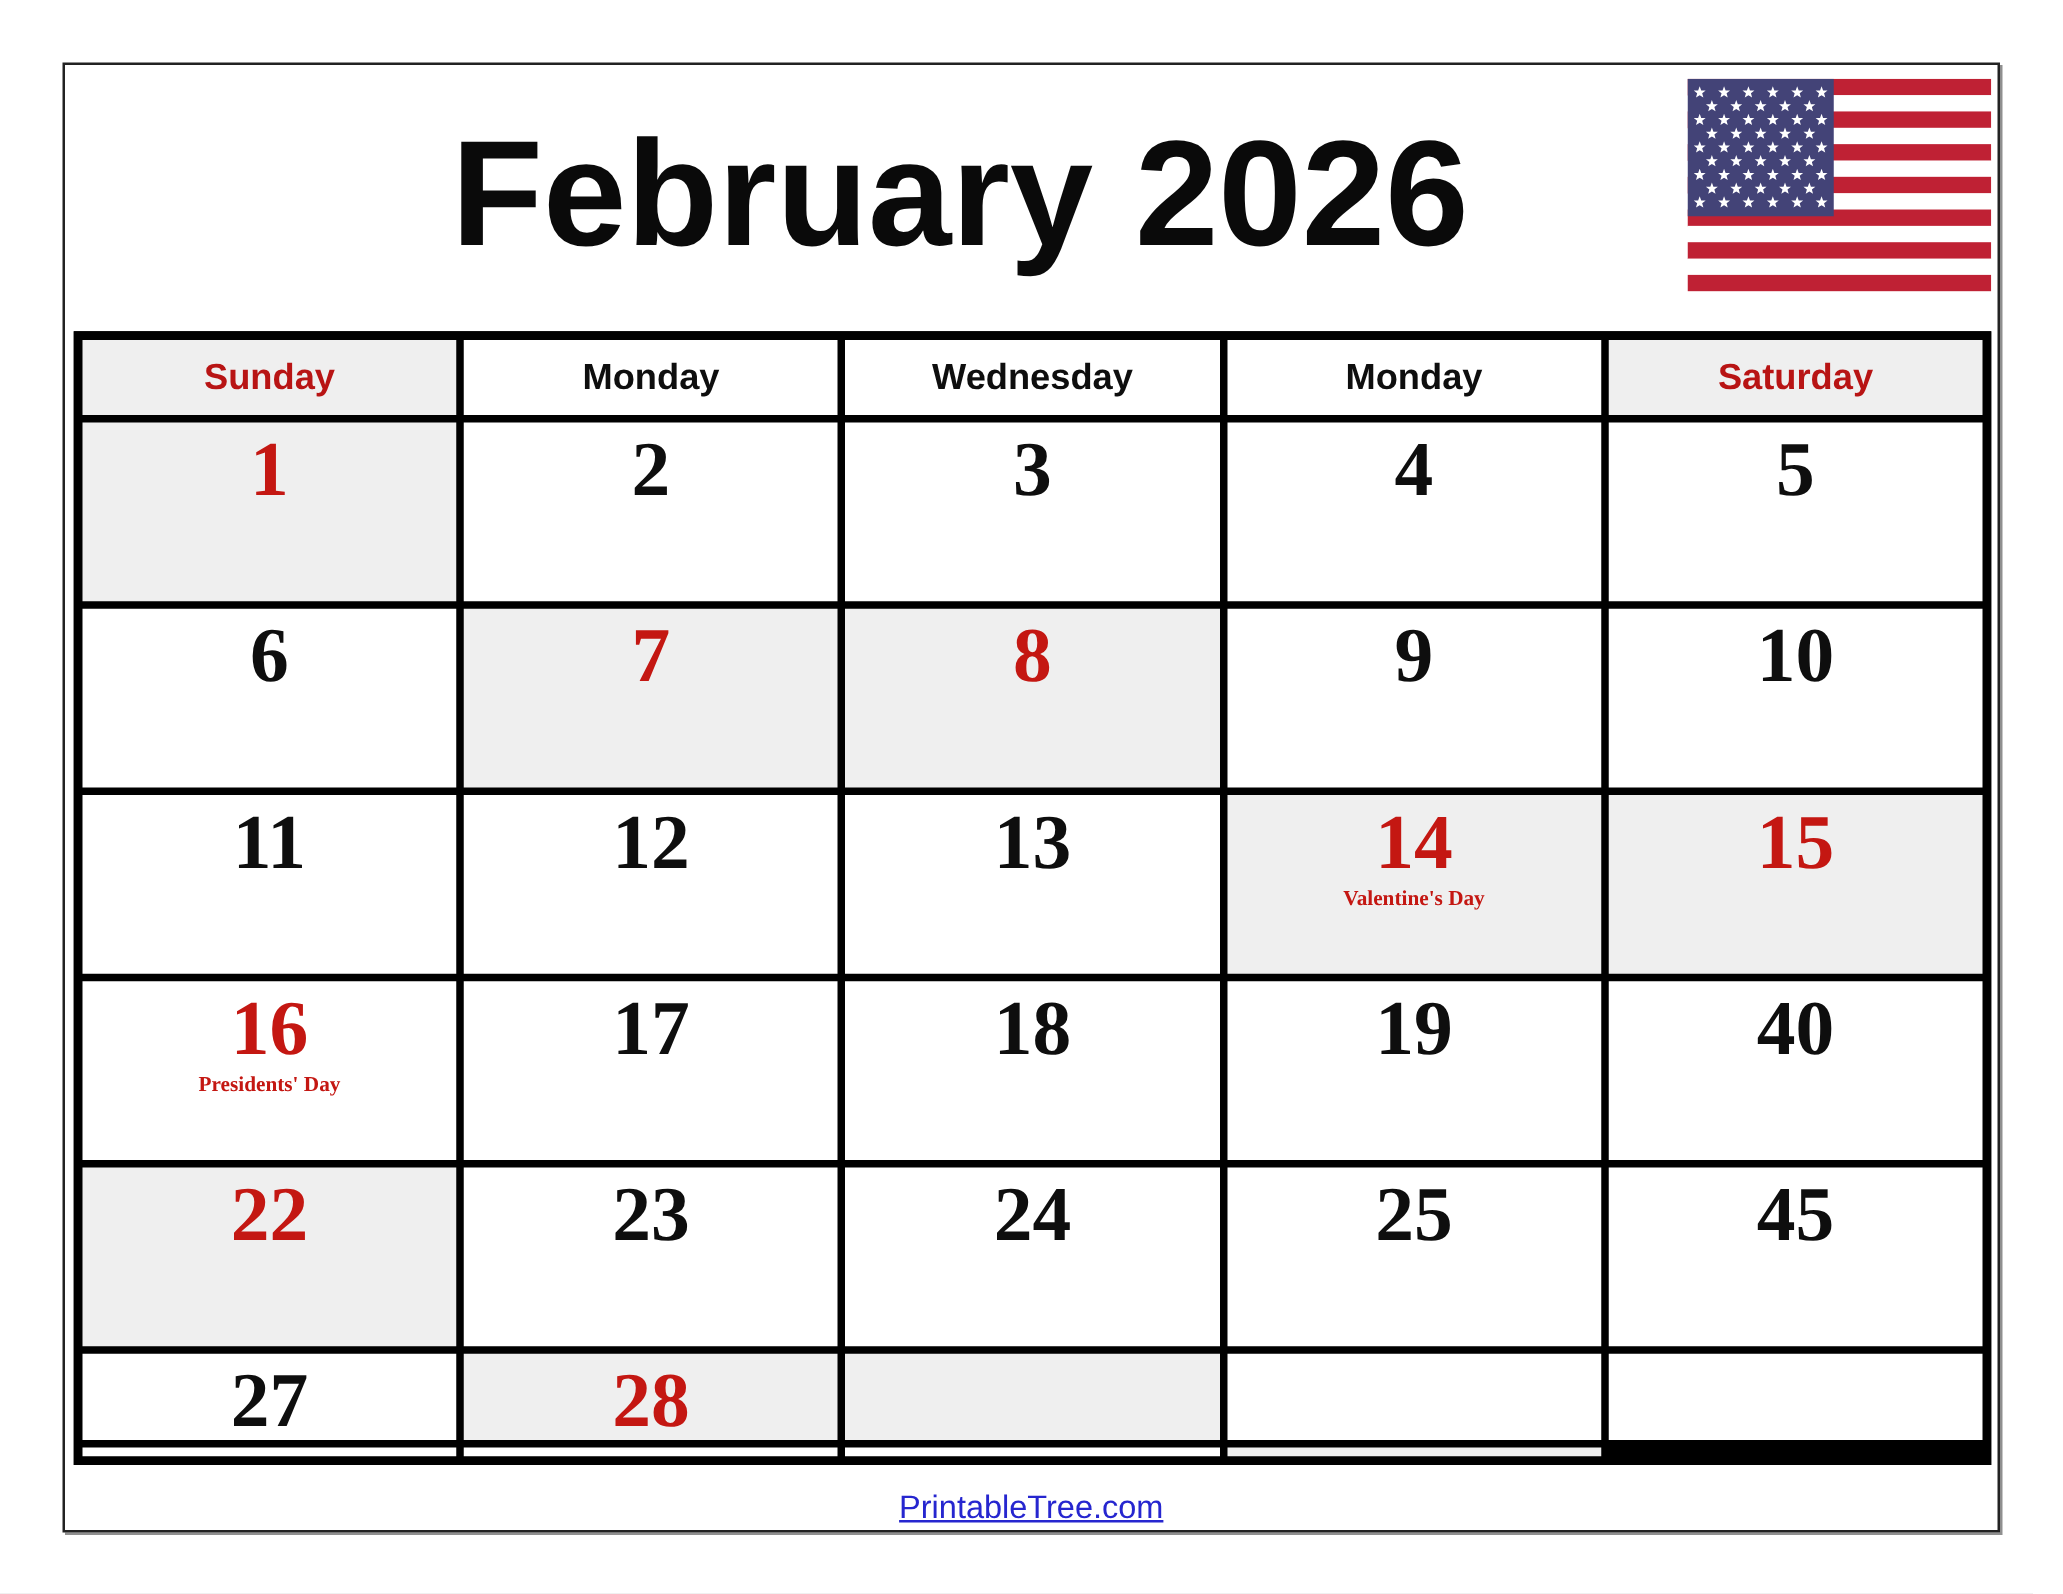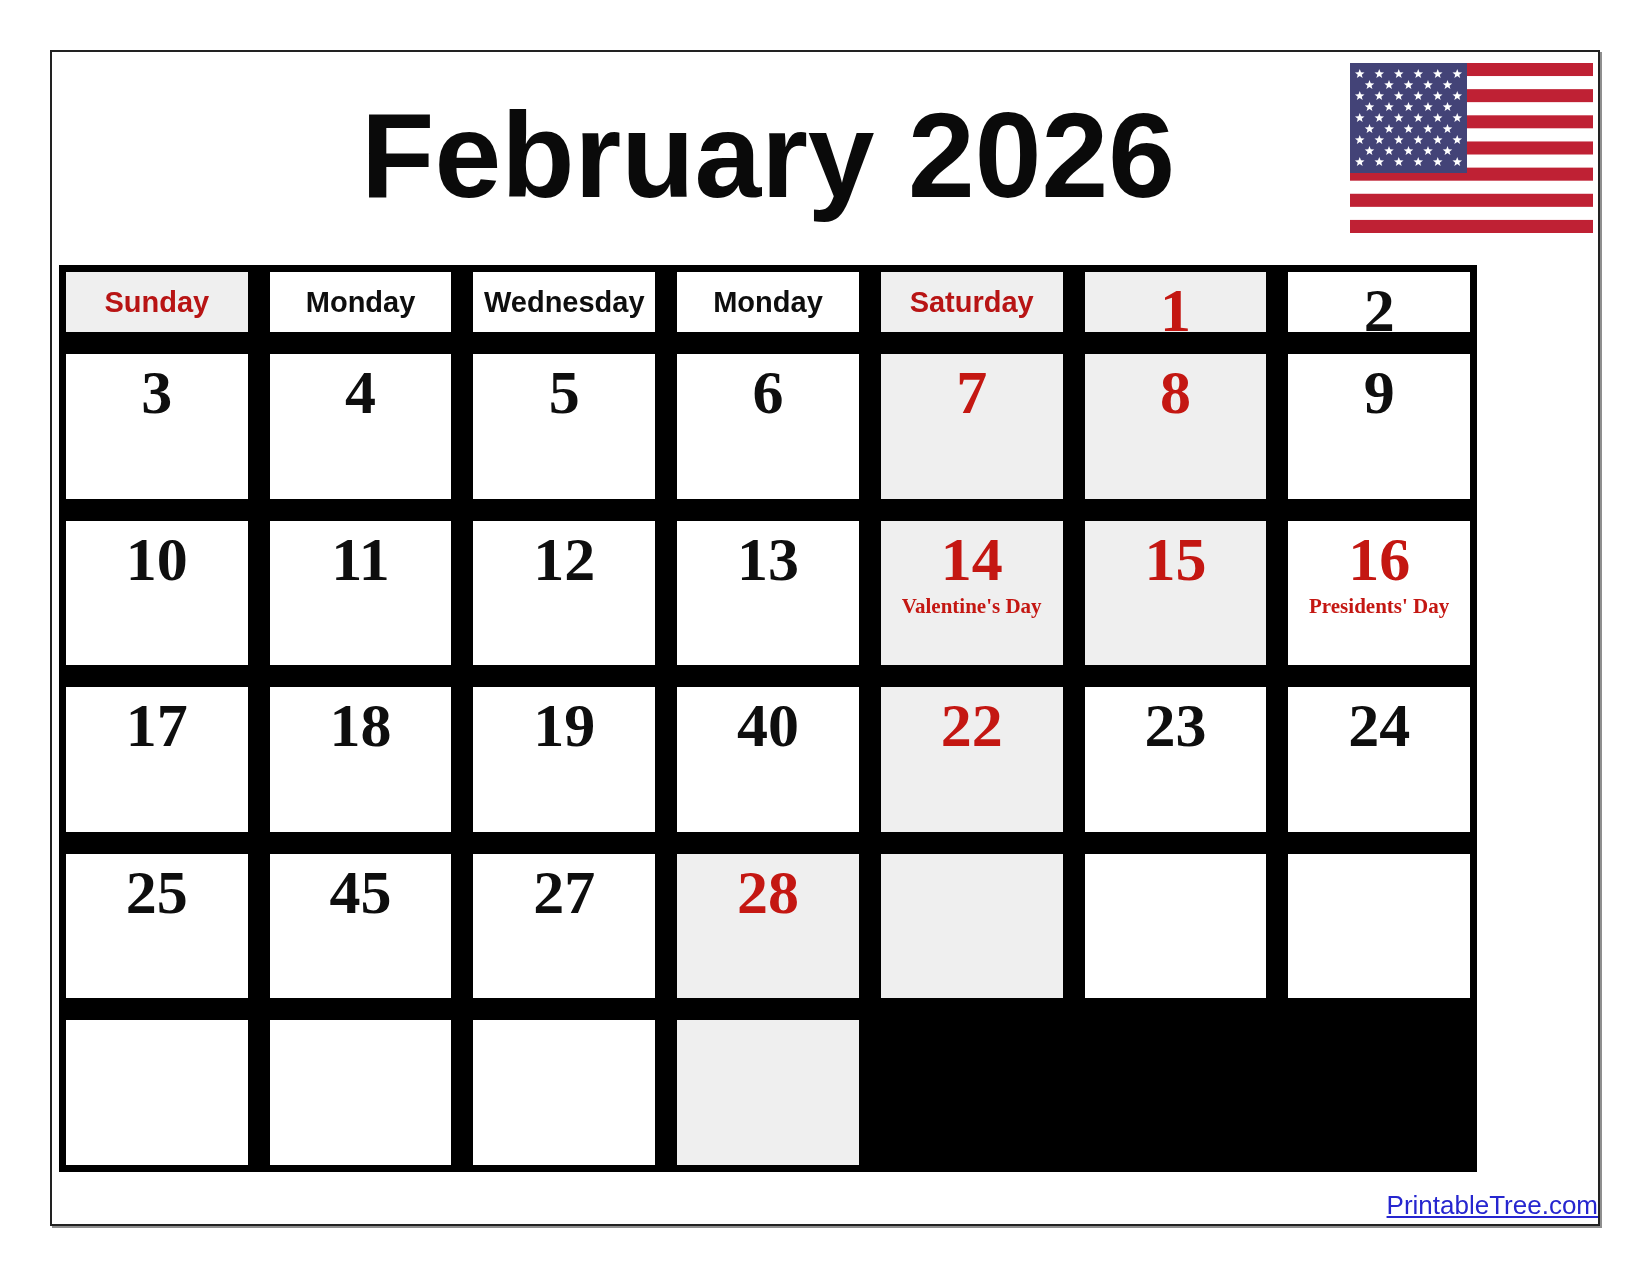--- a/index.html
+++ b/index.html
@@ -16,49 +16,49 @@
     font-weight:bold;font-size:120px;line-height:1.05;
     color:#0a0a0a;letter-spacing:0px;
     transform:translateX(-57px);
     font-family:"Liberation Sans",sans-serif;
   }
 
   .flag{position:absolute;left:1298px;top:11px;width:243px;height:170px;}
   .flag svg{display:block;width:100%;height:100%;}
 
   .grid{
-    position:absolute;left:7px;top:213px;width:1418px;height:907px;
+    position:absolute;left:7px;top:213px;width:1534px;height:907px;
     box-sizing:border-box;background:var(--grid-line,#000);
     border:7px solid var(--grid-line,#000);
-    display:grid;grid-template-columns:repeat(7,1fr);
-    grid-template-rows:60px repeat(5,1fr);gap:22px;
+    display:grid;grid-template-columns:repeat(5,1fr);
+    grid-template-rows:60px repeat(5,1fr);gap:6px;
   }
   .hcell{
     background:#fff;display:flex;align-items:center;justify-content:center;
     font-weight:bold;font-size:29px;color:var(--text-black,#111);
     font-family:"Liberation Sans",sans-serif;
   }
   .hcell.red{color:var(--header-red,#b81414);}
   .cell{
     background:#fff;display:flex;flex-direction:column;align-items:center;
     padding-top:7px;box-sizing:border-box;
   }
   .wkend{background:var(--weekend-bg,#efefef);}
   .num{
     font-family:"Liberation Serif",serif;font-weight:bold;
     font-size:62px;line-height:1;color:var(--text-black,#111);
   }
   .num.red{color:var(--day-red,#c41712);}
   .holiday{
     font-family:"Liberation Serif",serif;font-weight:bold;
-    font-size:21px;line-height:1.2;margin-top:4px;
+    font-size:17px;line-height:1.2;margin-top:4px;
     color:var(--holiday-red,#c41712);white-space:nowrap;
   }
 
-  .footer{position:absolute;left:0;right:0;top:1138px;text-align:right;}
+  .footer{position:absolute;left:0;right:0;top:1138px;text-align:center;}
   .footer a{
     color:var(--link-blue,#2626cf);font-size:26px;text-decoration:underline;
     font-family:"Liberation Sans",sans-serif;cursor:pointer;
   }
 </style>
 </head>
 <body>
 
 <div class="page">
 

